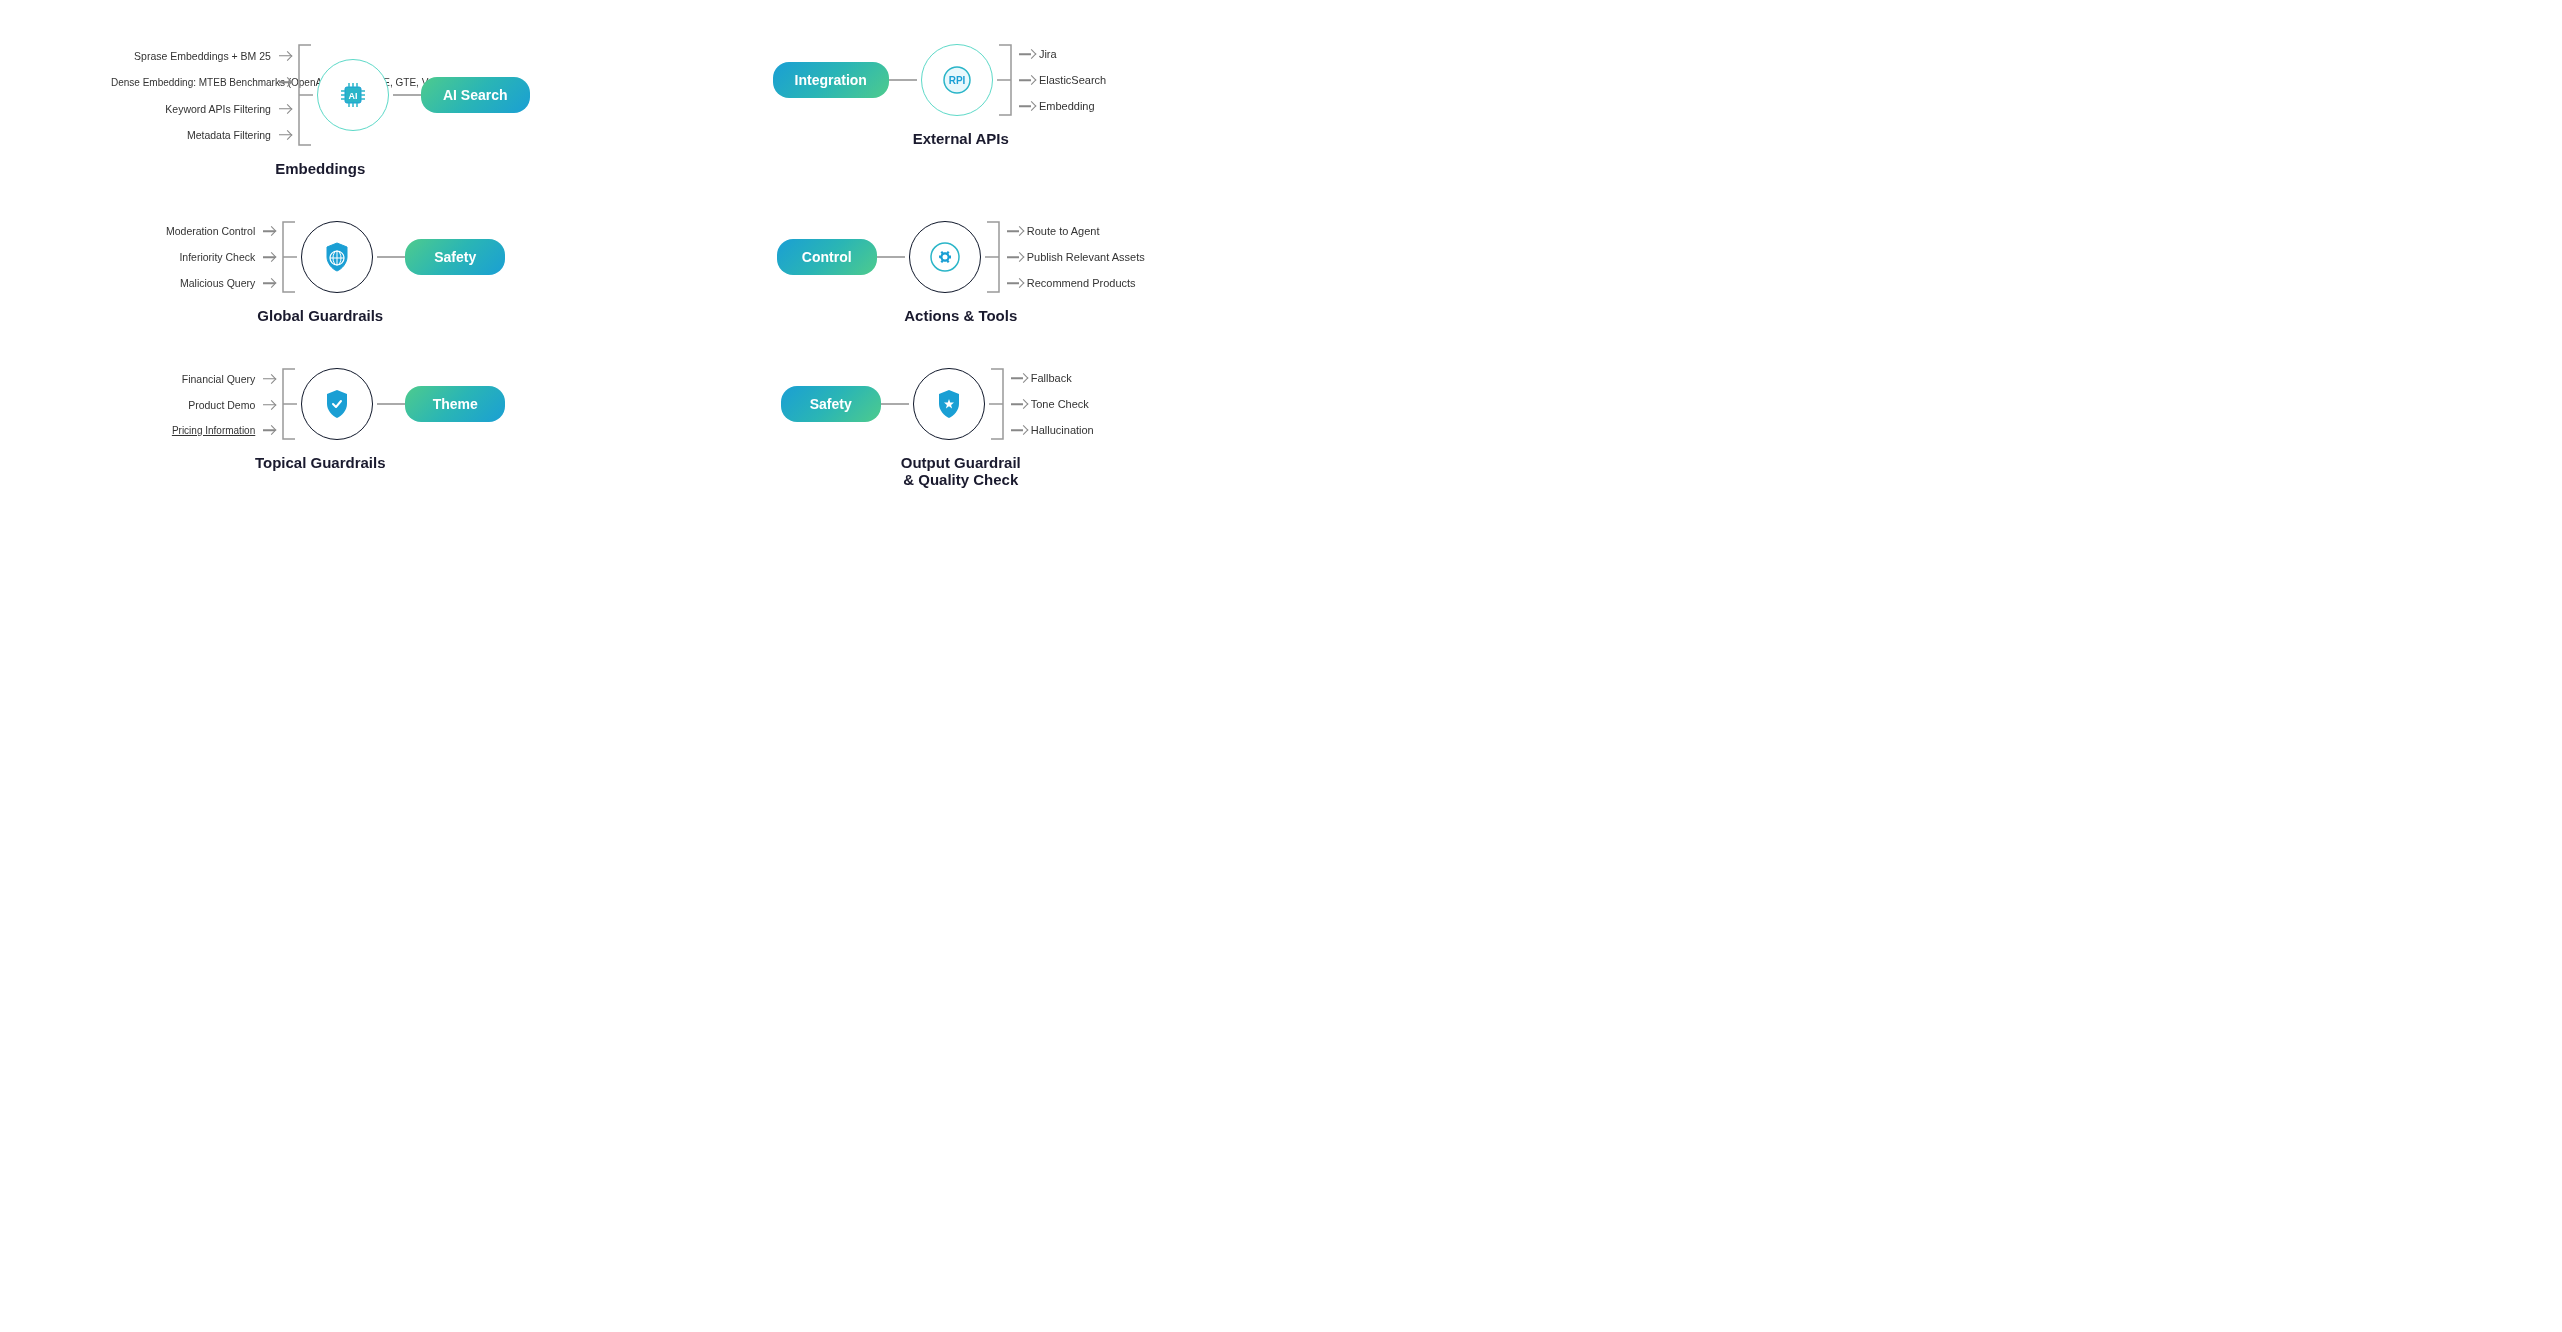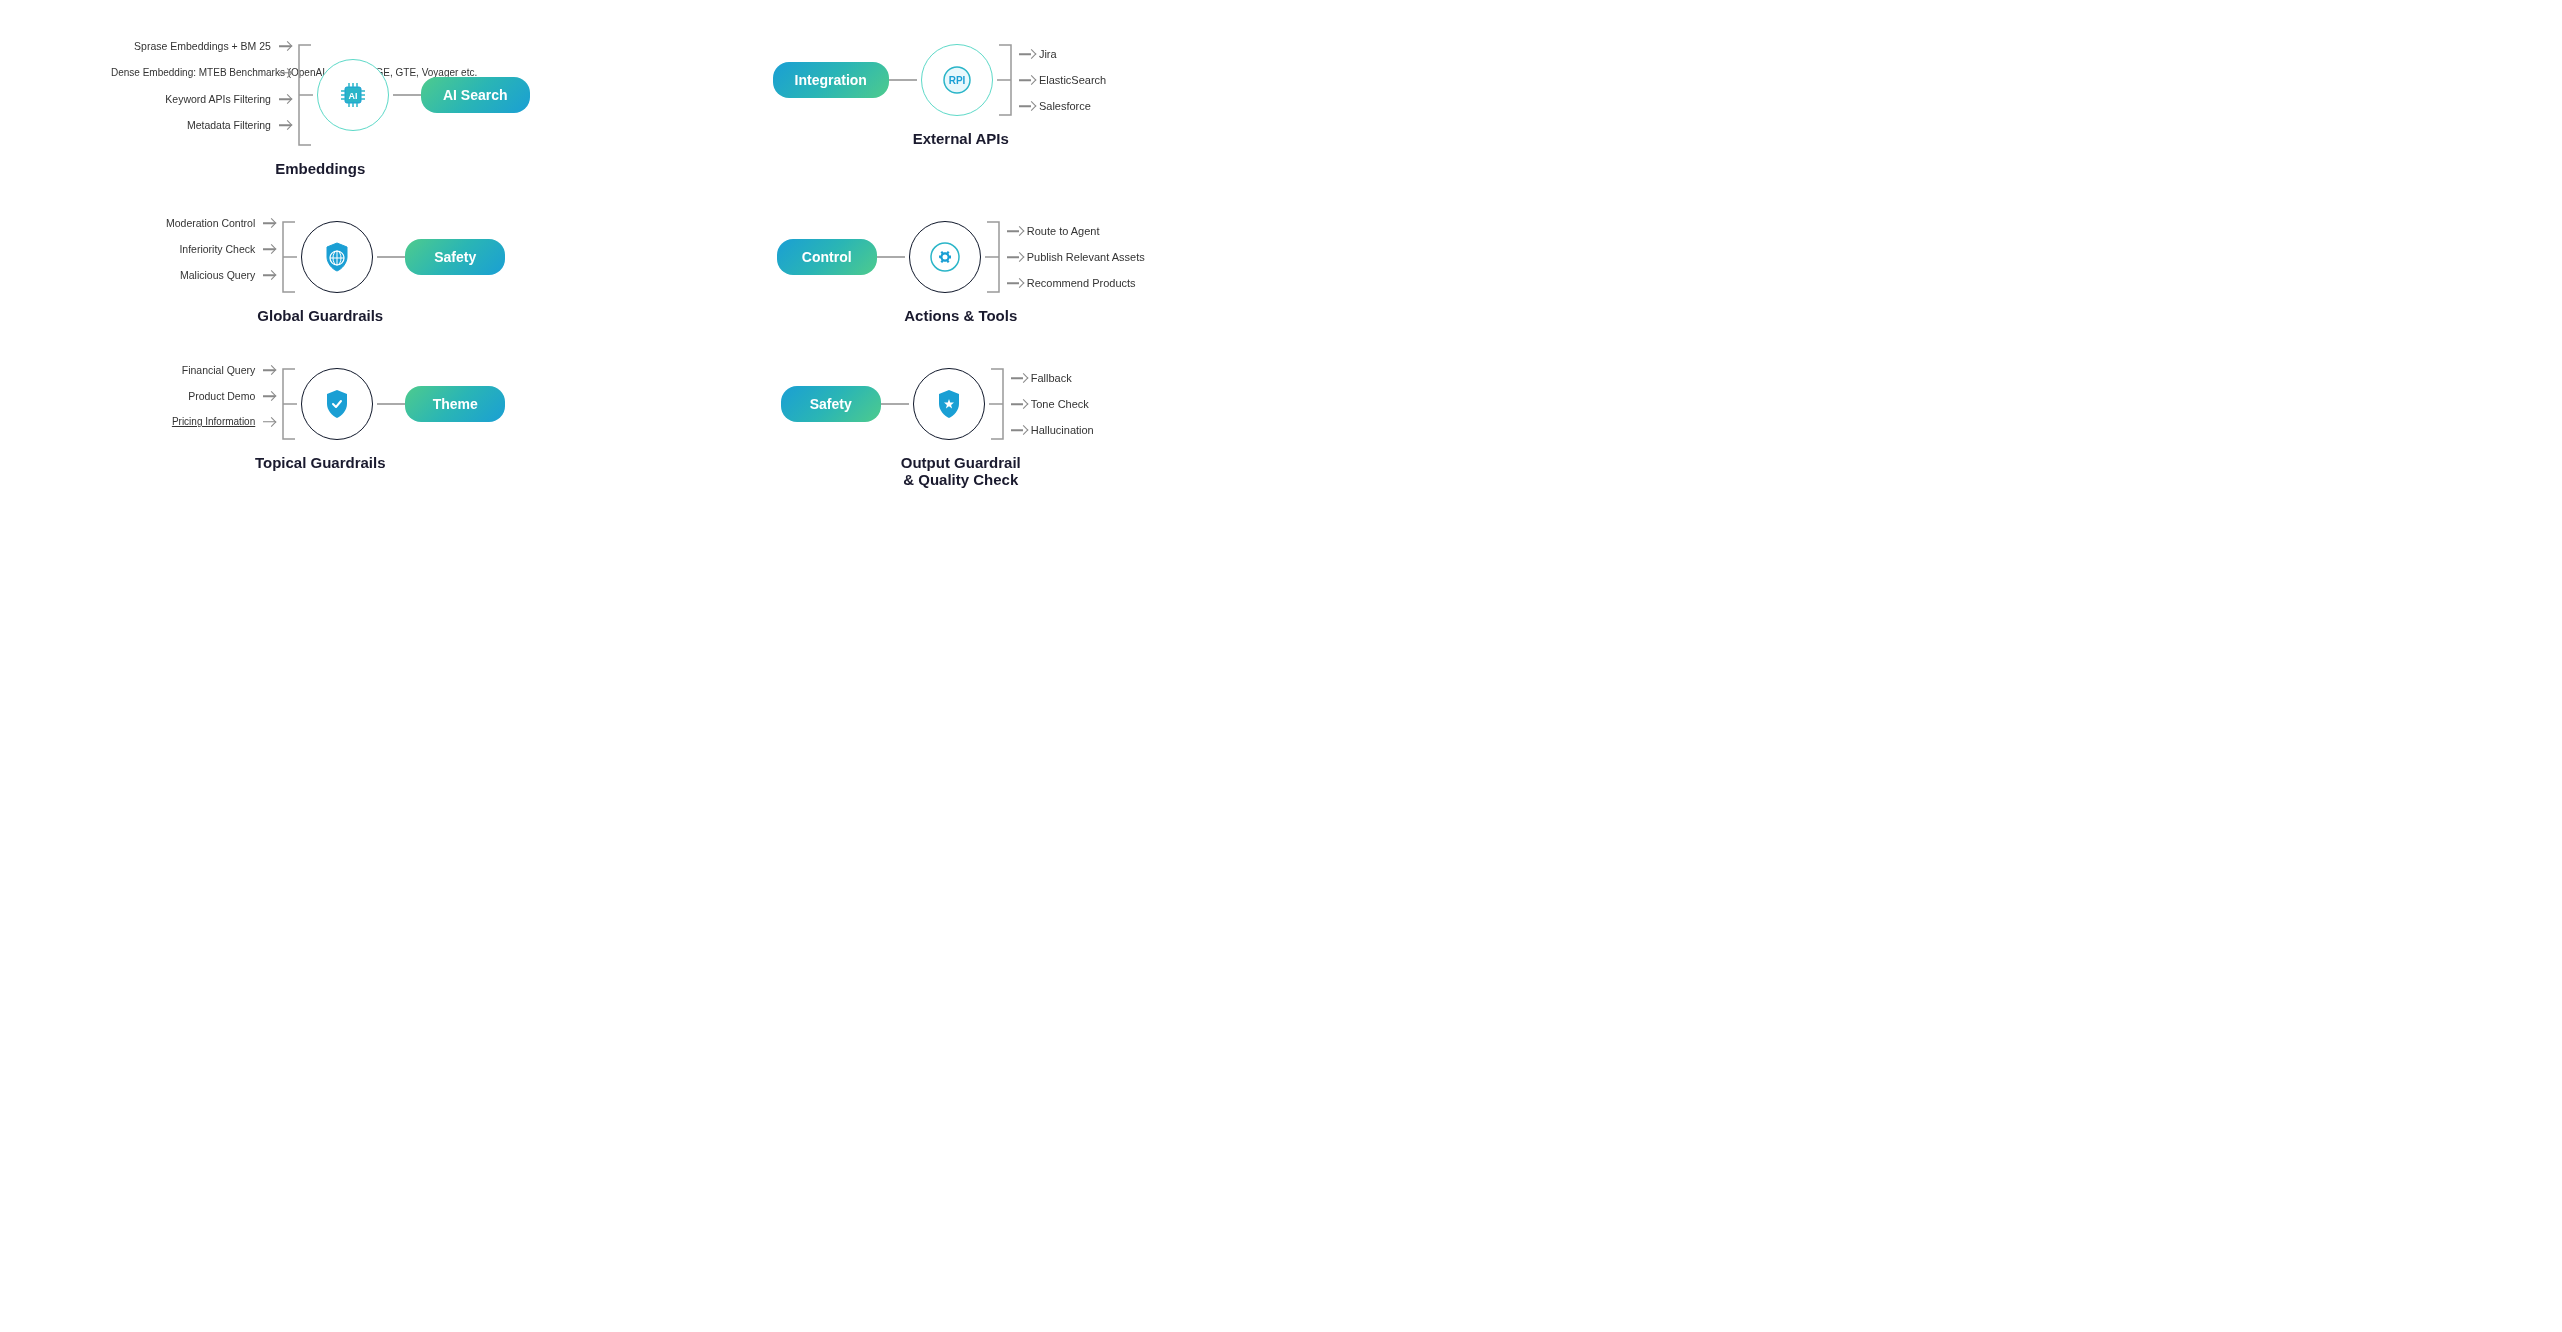--- a/index.html
+++ b/index.html
@@ -181,20 +181,21 @@
     .full-flow {
       display: flex;
       align-items: center;
       justify-content: center;
       gap: 0;
       width: 100%;
     }
 
     .labels-bracket-left {
       display: flex;
+      align-items: center;
       gap: 0;
     }
 
     .labels-bracket-right {
       display: flex;
       align-items: center;
       gap: 0;
     }
 
   </style>
@@ -283,21 +284,21 @@
           <div class="right-label-item">
             <span class="arrow-right"></span>
             <span>Jira</span>
           </div>
           <div class="right-label-item">
             <span class="arrow-right"></span>
             <span>ElasticSearch</span>
           </div>
           <div class="right-label-item">
             <span class="arrow-right"></span>
-            <span>Salesforce</span>
+            <span>Embedding</span>
           </div>
         </div>
       </div>
     </div>
     <div class="section-title">External APIs</div>
   </div>
 
   <div class="section">
     <div class="full-flow">
       <div class="labels-bracket-left">

